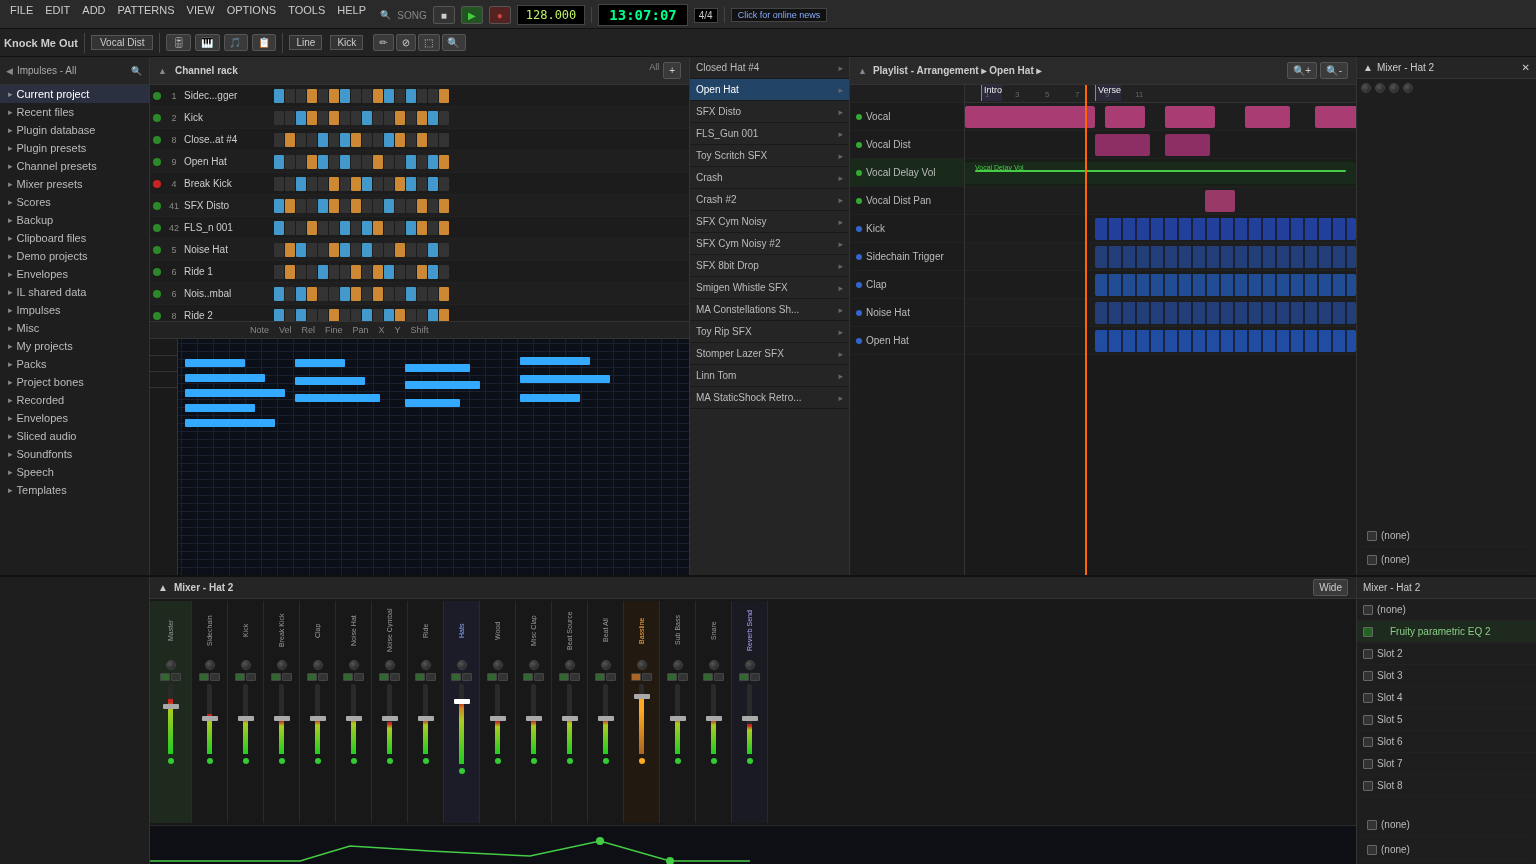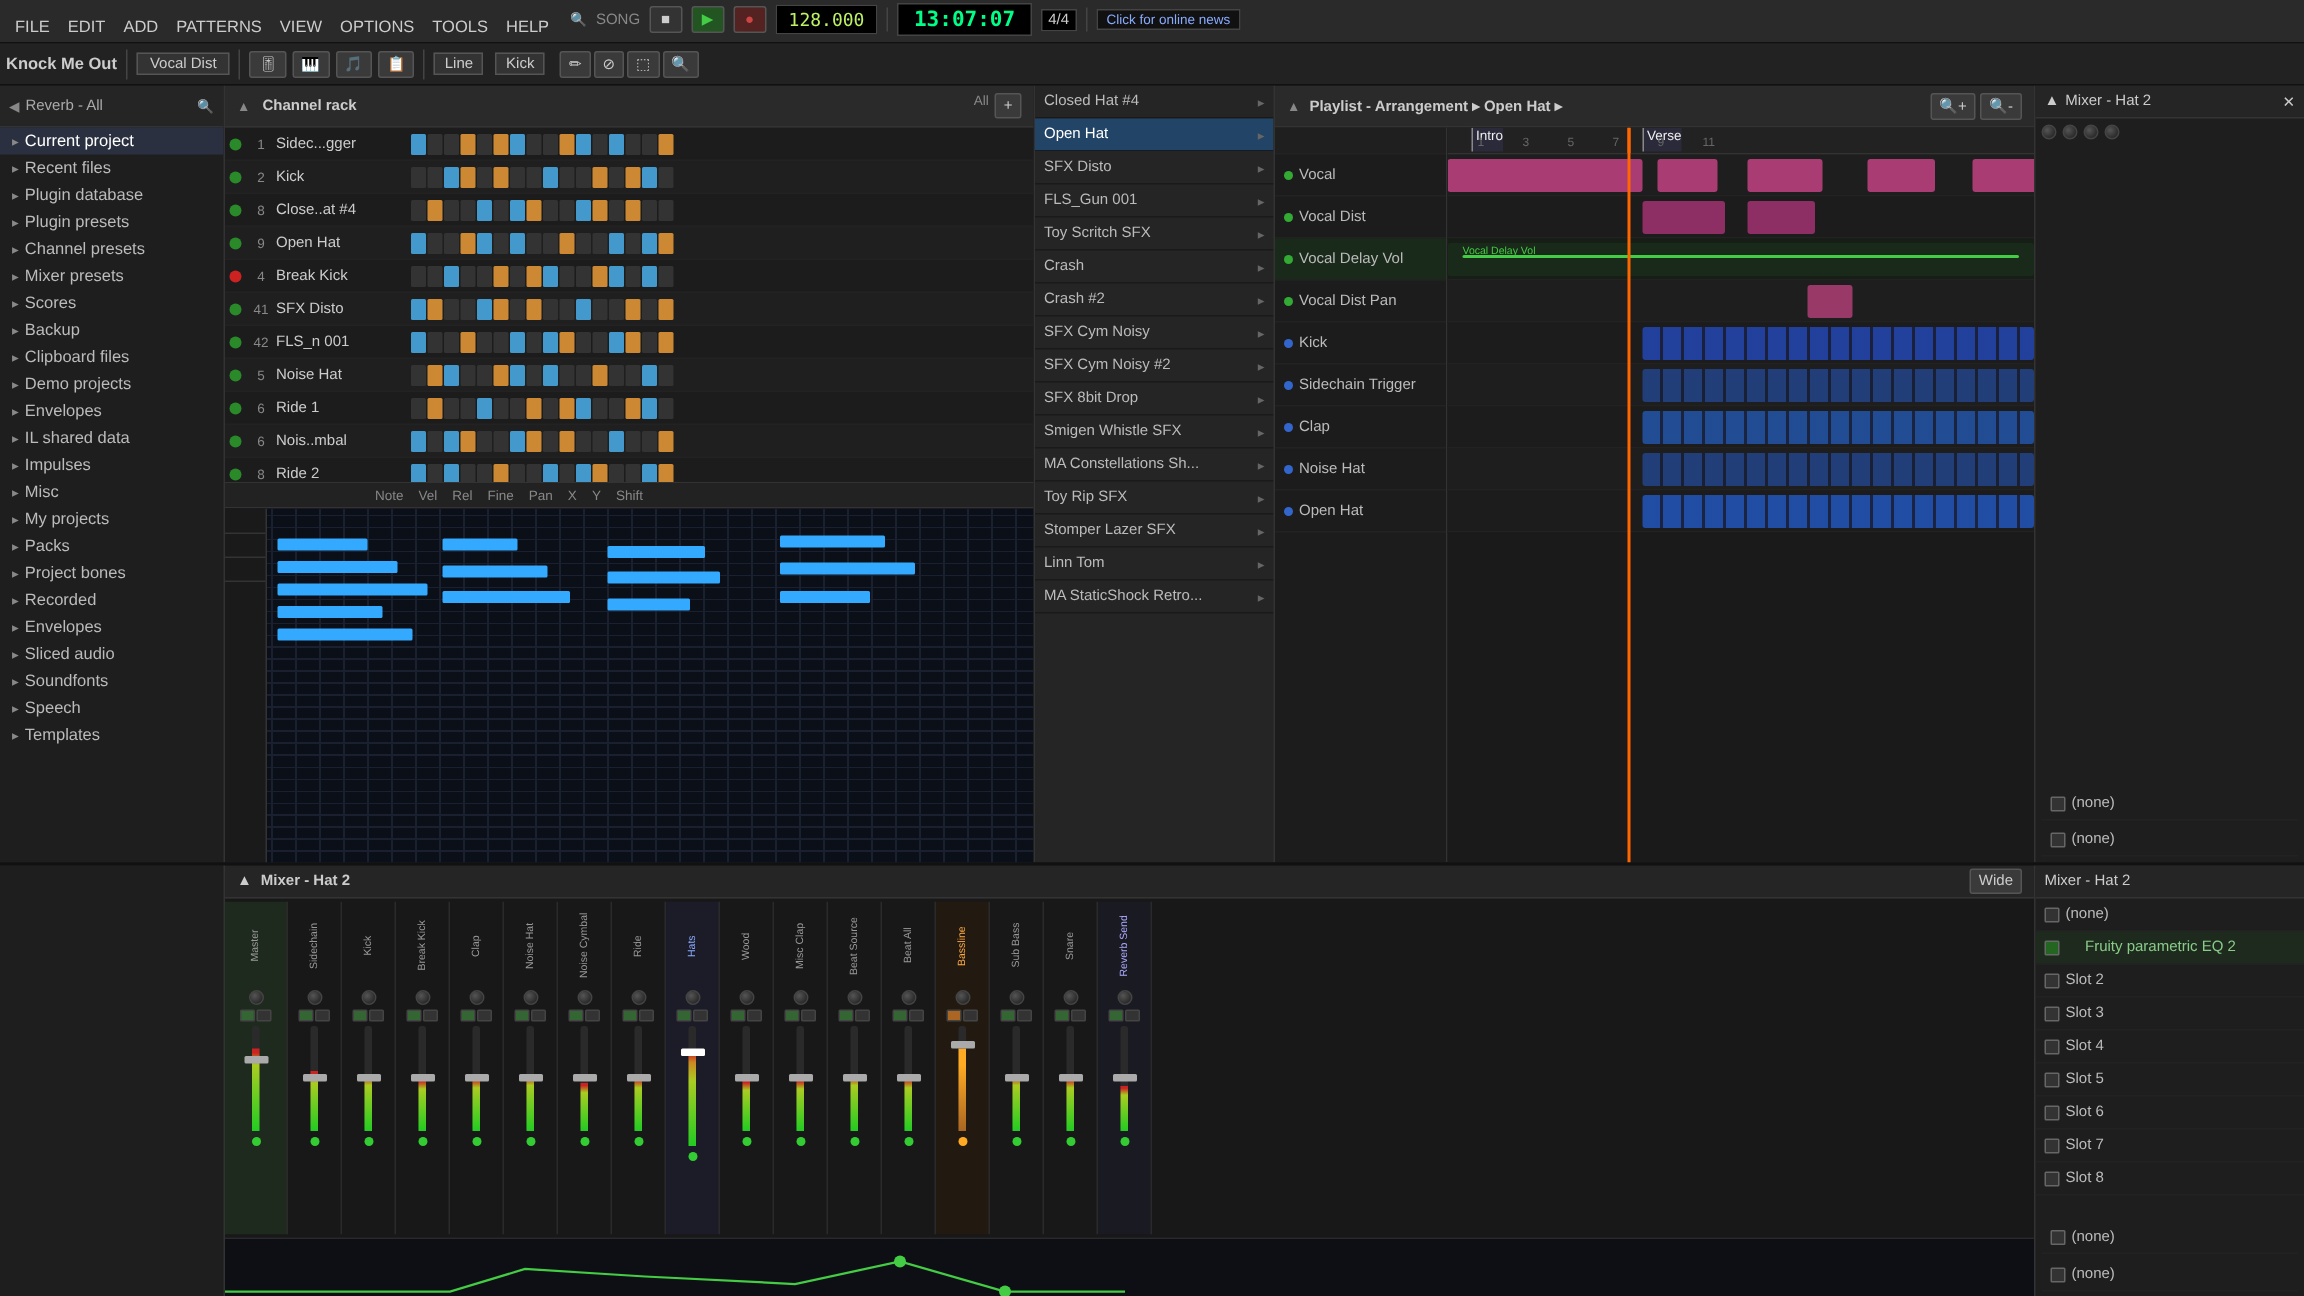--- a/index.html
+++ b/index.html
@@ -11,21 +11,21 @@
       font-size: 11px;
       color: #ccc;
       overflow: hidden;
     }
 
     
     #menu-bar {
       height: 29px;
       background: #2a2a2a;
       display: flex;
-      align-items: flex-end;
+      align-items: flex-start;
       padding: 4px 4px;
       border-bottom: 1px solid #111;
     }
     .menu-item {
       color: #ccc;
       font-size: 11px;
       padding: 0 6px;
       cursor: pointer;
       text-transform: uppercase;
     }
@@ -401,21 +401,21 @@
     <div class="toolbar-btn">🔍</div>
   </div>
 </div>
 
 <div id="main" style="height:calc(100vh - 56px); display:flex; flex-direction:column;">
   <div id="upper-section" style="display:flex; flex:1; overflow:hidden;">
 
     <div id="sidebar">
       <div style="height:28px; background:#252525; display:flex; align-items:center; padding:0 6px; border-bottom:1px solid #333; gap:4px;">
         <span style="font-size:9px; color:#888; cursor:pointer;">◀</span>
-        <span style="font-size:10px; color:#aaa;">Reverb - All</span>
+        <span style="font-size:10px; color:#aaa;">Impulses - All</span>
         <span style="font-size:9px; color:#888; margin-left:auto; cursor:pointer;">🔍</span>
       </div>
       <div id="sidebar-items">
 
       <div class="sidebar-item active">
             <span class="sidebar-icon">▸</span>
             <span>Current project</span>
           </div>
           <div class="sidebar-item">
             <span class="sidebar-icon">▸</span>

